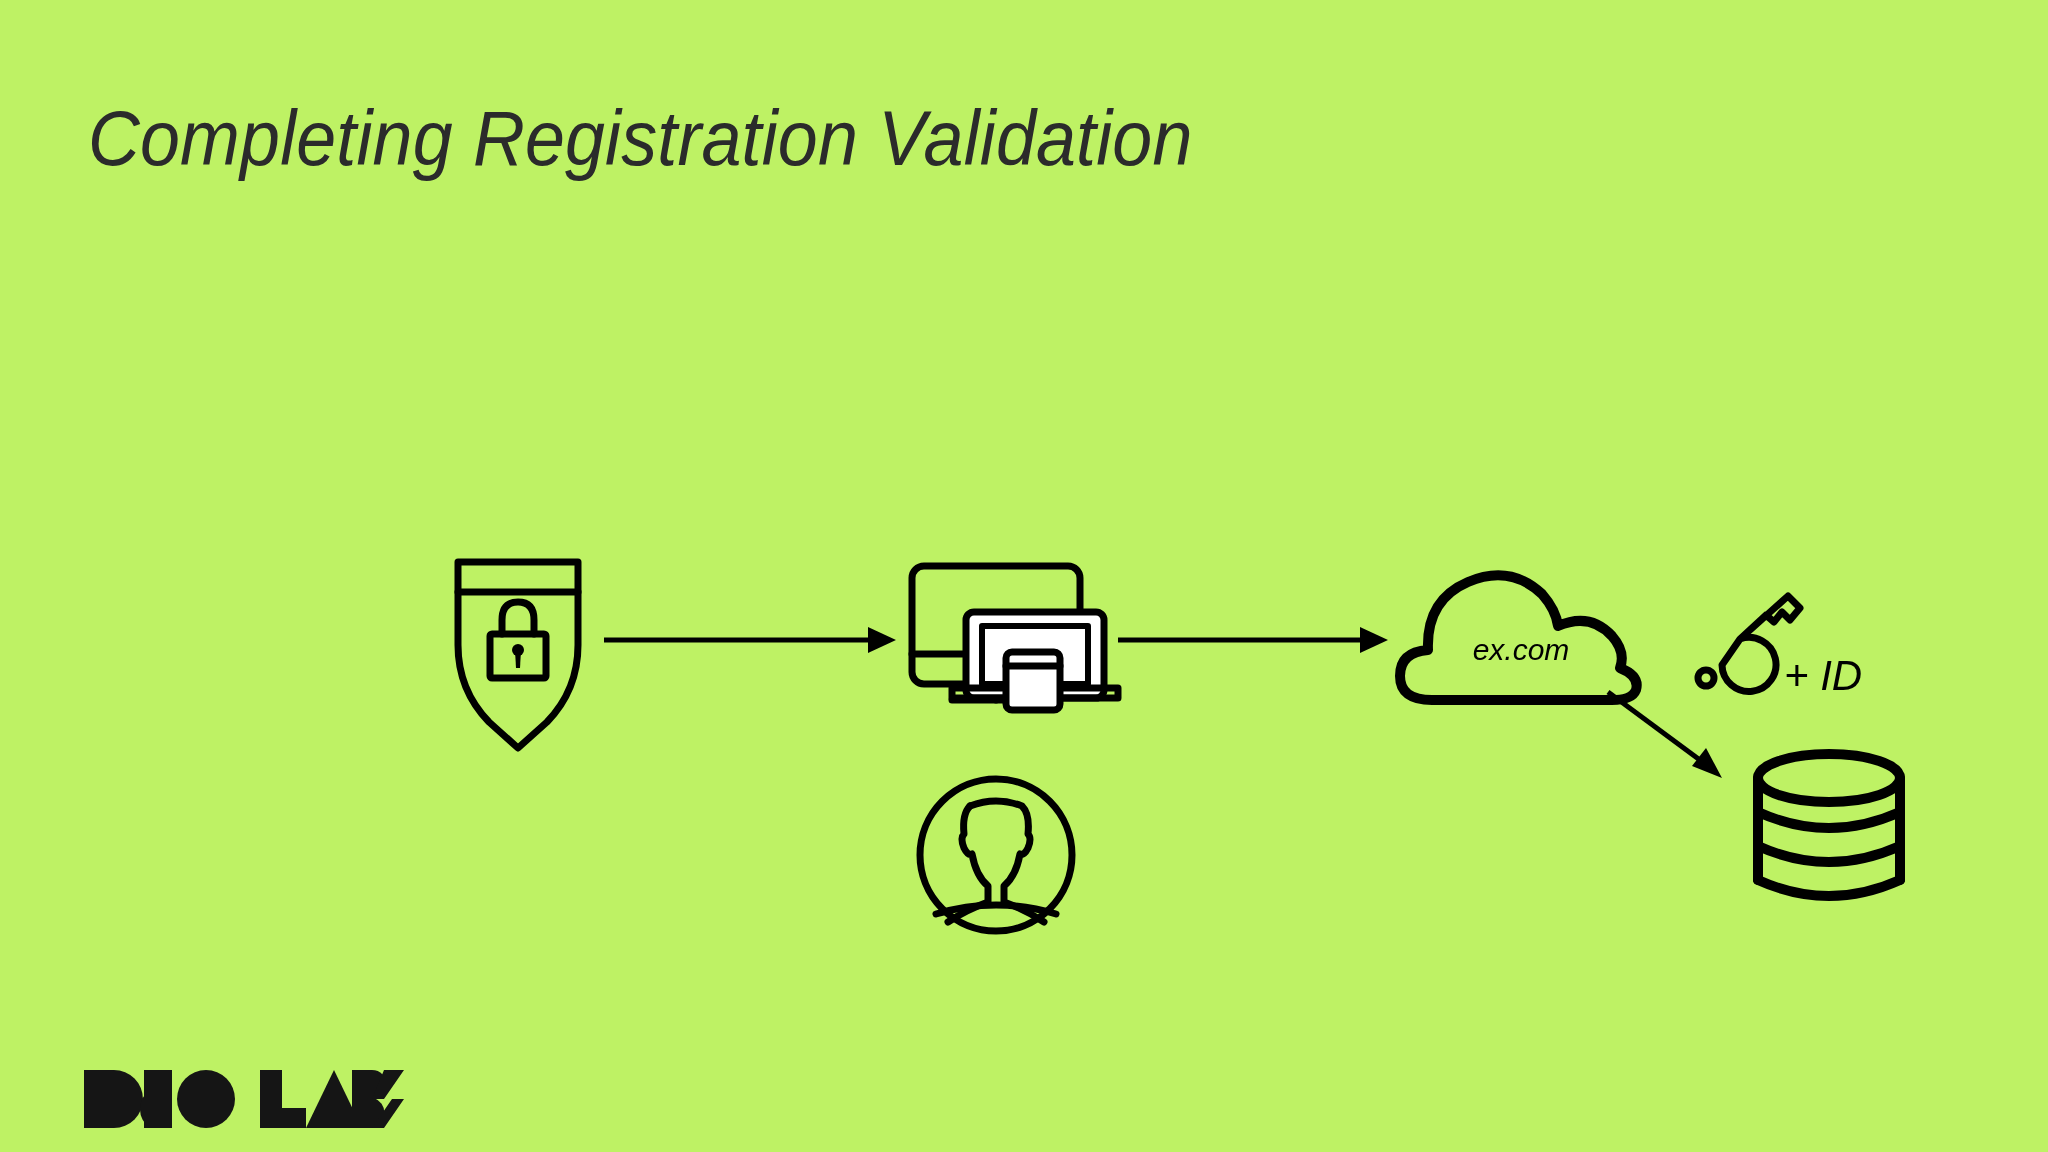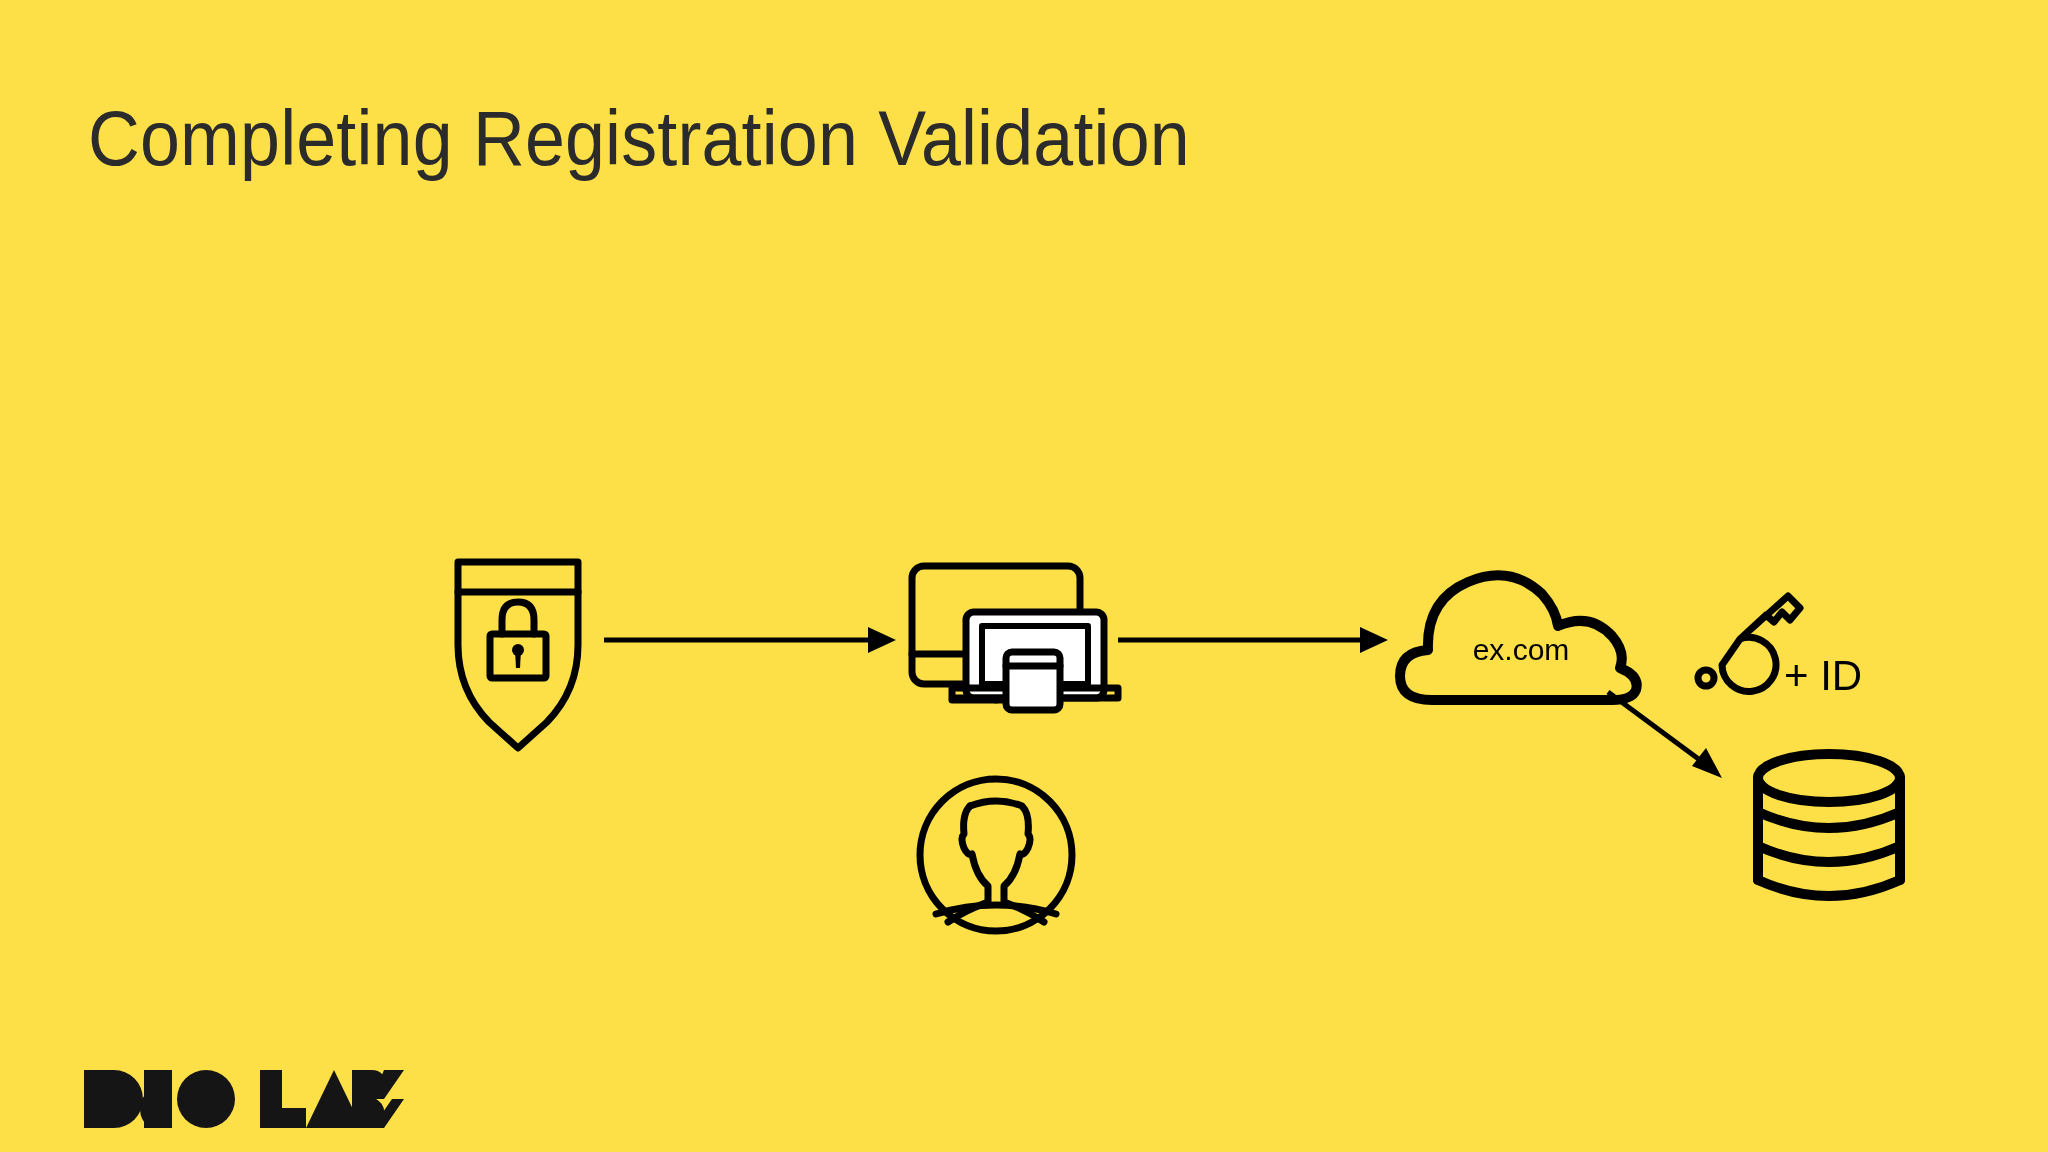--- a/index.html
+++ b/index.html
@@ -7,22 +7,23 @@
     padding: 0;
     background: #ffffff;
   }
   body {
     font-family: "Liberation Sans", sans-serif;
   }
   #slide {
     position: relative;
     width: 2048px;
     height: 1152px;
-    background: #fde047;
+    background: #bef264;
     overflow: hidden;
+    font-style: italic;
   }
 
   
   #slide-title {
     position: absolute;
     left: 88px;
     top: 98px;
     font-family: "Liberation Sans", sans-serif;
     font-size: 78px;
     font-weight: 300;

